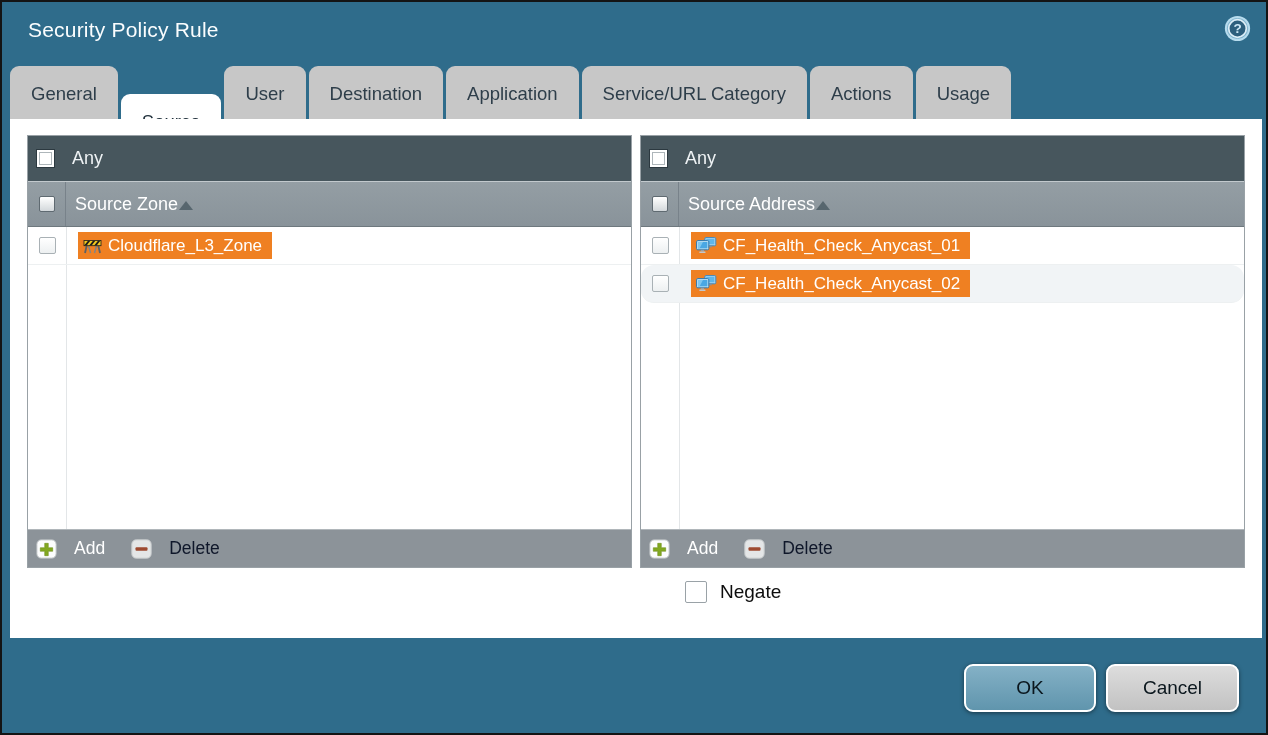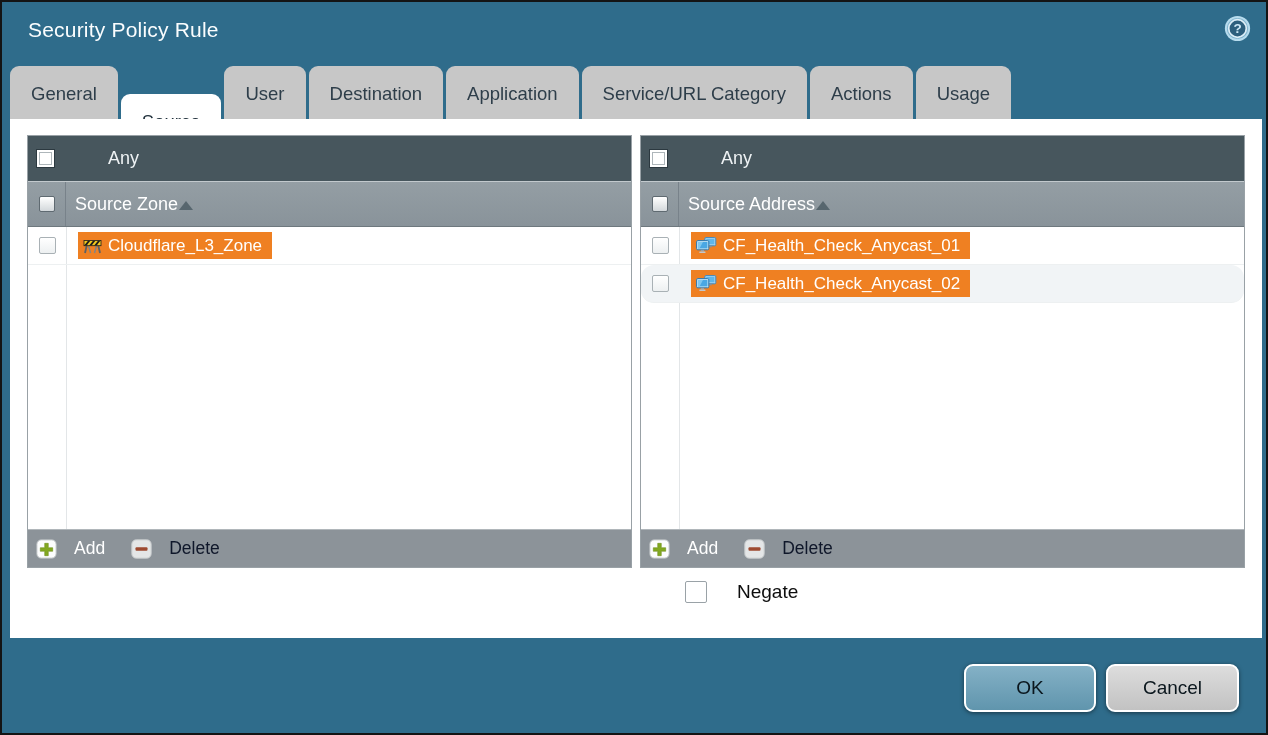--- a/index.html
+++ b/index.html
@@ -22,21 +22,21 @@
   .content { position:absolute; left:8px; top:117px; width:1252px; height:519px; background:#ffffff; }
   
   .panel {
     position:absolute; top:16px; width:605px; height:433px;
     border:1px solid #99a1a6; display:flex; flex-direction:column; background:#fff;
   }
   .panel.left  { left:17px; }
   .panel.right { left:630px; }
   .any-header {
     height:46px; flex:0 0 46px; background:#47565d; display:flex; align-items:center;
-    padding-left:8px; border-bottom:1px solid #c2c9cd;gap:36px;
+    padding-left:8px; border-bottom:1px solid #c2c9cd;
   }
   .any-cb {
     width:19px; height:19px; background:#ffffff; border:1px solid #2c3940;
     box-shadow: inset 0 0 0 2px #ffffff, inset 0 0 0 3px #aeb6ba; cursor:pointer;
   }
   .any-label { margin-left:17px; color:#eef2f4; font-size:18px; }
   .col-header {
     height:45px; flex:0 0 45px; background:linear-gradient(#949ea4,#89939a);
     display:flex; align-items:stretch; border-bottom:1px solid #6e787e;
   }
@@ -64,21 +64,21 @@
     background:#ef8022; padding:0 10px 0 5px; color:#ffffff; font-size:17px; cursor:pointer;
   }
   .toolbar {
     height:38px; flex:0 0 38px; background:#8c9399; border-top:1px solid #b0b6ba;
     display:flex; align-items:center; padding-left:8px; gap:26px;
   }
   .tb-btn { display:flex; align-items:center; gap:17px; font-size:17.5px; cursor:pointer; }
   .tb-btn.add    { color:#ffffff; }
   .tb-btn.delete { color:#0f172a; cursor:default; }
   
-  .negate { position:absolute; left:639px; top:579px; display:flex; align-items:flex-start; gap:30px;padding-left:44px; }
+  .negate { position:absolute; left:639px; top:579px; display:flex; align-items:flex-start; gap:13px;padding-left:44px; }
   .negate-cb { width:22px; height:22px; background:#ffffff; border:1px solid #9aa2a7; border-radius:2px; cursor:pointer; }
   .negate-label { font-size:19px; color:#0d0d0d; }
   
   .btn {
     position:absolute; top:662px; height:48px; border:2px solid #ffffff; border-radius:9px;
     font-size:19px; color:#0a161d; text-align:center; line-height:44px; cursor:pointer;
     box-shadow:0 1px 4px rgba(0,0,0,.5);
   }
   .btn.ok     { left:962px;  width:132px; background:linear-gradient(#84b1c6,#6095ad); }
   .btn.cancel { left:1104px; width:133px; background:linear-gradient(#dddddd,#c2c2c2); }

